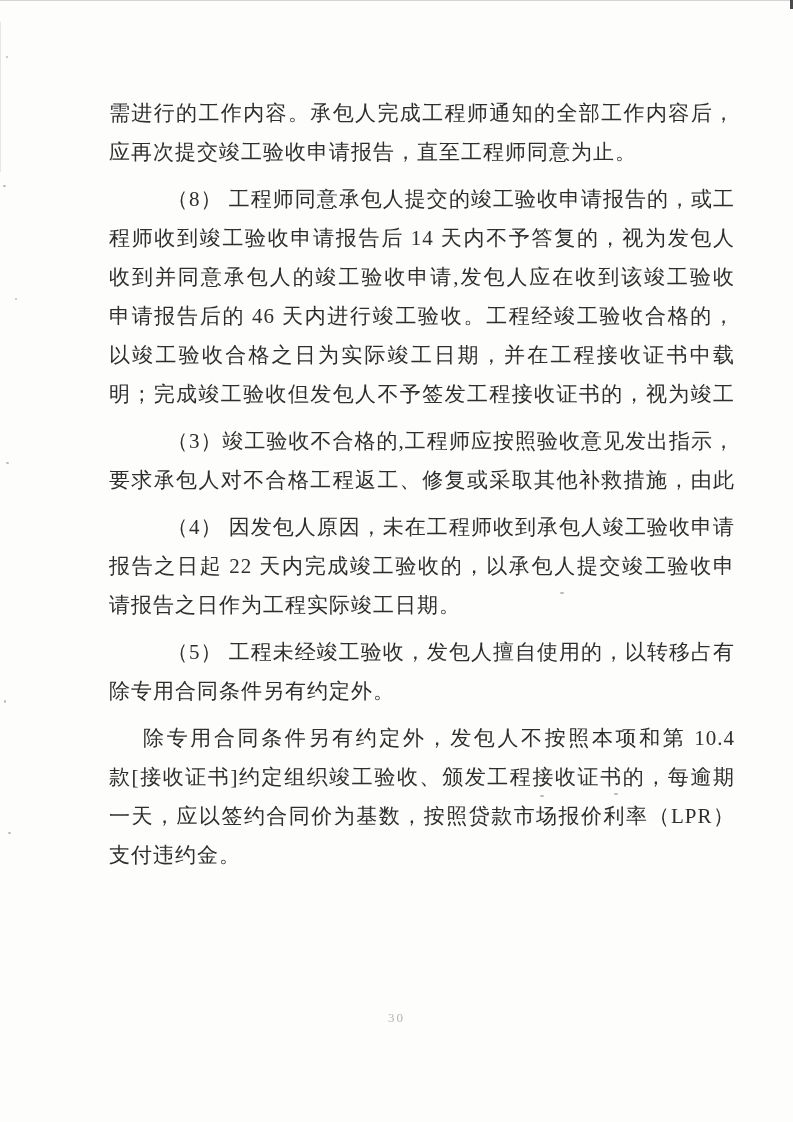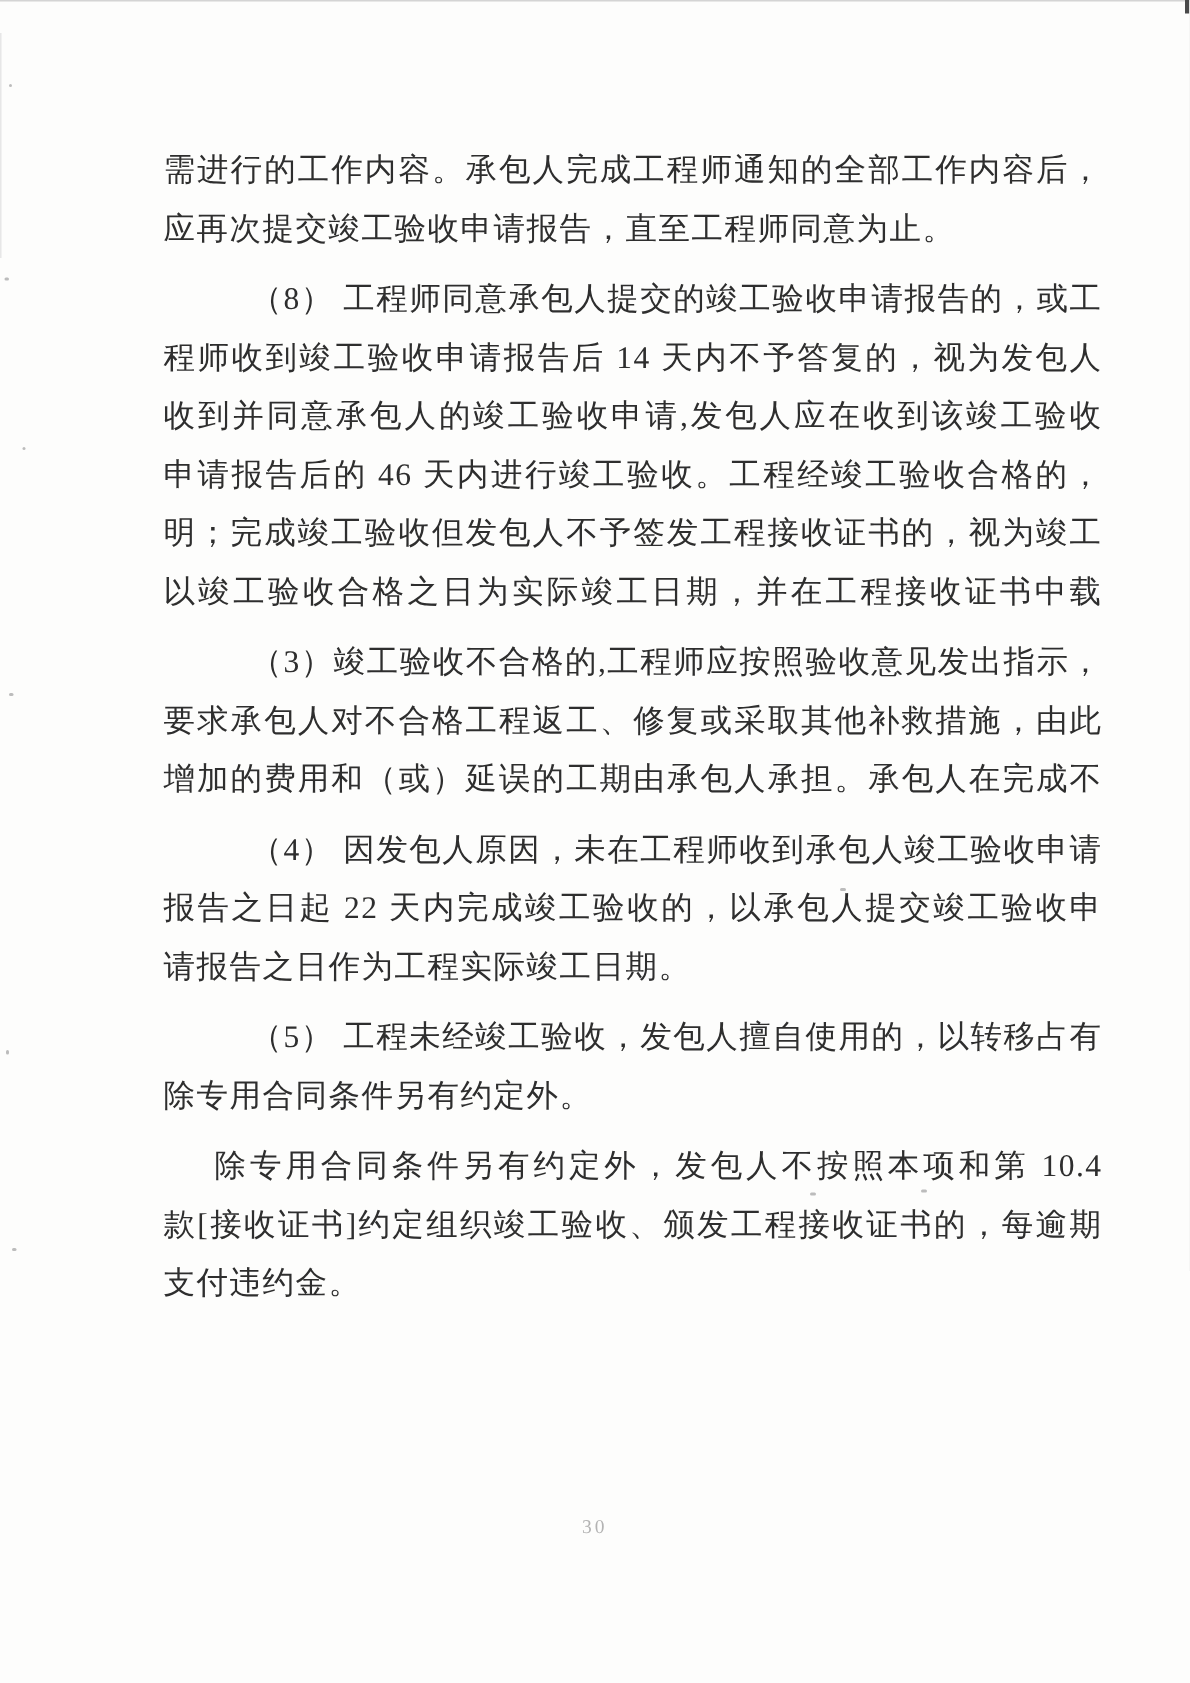--- a/index.html
+++ b/index.html
@@ -81,44 +81,44 @@
     <div class="para">
       <div class="ln j">需进行的工作内容。承包人完成工程师通知的全部工作内容后，</div>
       <div class="ln last">应再次提交竣工验收申请报告，直至工程师同意为止。</div>
     </div>
 
     <div class="para">
       <div class="ln j ind2">（8） 工程师同意承包人提交的竣工验收申请报告的，或工</div>
       <div class="ln j">程师收到竣工验收申请报告后 14 天内不予答复的，视为发包人</div>
       <div class="ln j">收到并同意承包人的竣工验收申请,发包人应在收到该竣工验收</div>
       <div class="ln j">申请报告后的 46 天内进行竣工验收。工程经竣工验收合格的，</div>
+      <div class="ln j">以竣工验收合格之日为实际竣工日期，并在工程接收证书中载</div>
       <div class="ln j">明；完成竣工验收但发包人不予签发工程接收证书的，视为竣工</div>
-      <div class="ln j">以竣工验收合格之日为实际竣工日期，并在工程接收证书中载</div>
     </div>
 
     <div class="para">
       <div class="ln j ind2">（3）竣工验收不合格的,工程师应按照验收意见发出指示，</div>
       <div class="ln j">要求承包人对不合格工程返工、修复或采取其他补救措施，由此</div>
-      <div class="ln j">增加的费用和（或）延误的工期由承包人承担。承包人在完成不</div>
     </div>
 
     <div class="para">
       <div class="ln j ind2">（4） 因发包人原因，未在工程师收到承包人竣工验收申请</div>
       <div class="ln j">报告之日起 22 天内完成竣工验收的，以承包人提交竣工验收申</div>
       <div class="ln last">请报告之日作为工程实际竣工日期。</div>
     </div>
 
     <div class="para">
       <div class="ln j ind2">（5） 工程未经竣工验收，发包人擅自使用的，以转移占有</div>
       <div class="ln last">除专用合同条件另有约定外。</div>
     </div>
 
     <div class="para">
       <div class="ln j ind1">除专用合同条件另有约定外，发包人不按照本项和第 10.4</div>
       <div class="ln j">款[接收证书]约定组织竣工验收、颁发工程接收证书的，每逾期</div>
+      <div class="ln j">一天，应以签约合同价为基数，按照贷款市场报价利率（LPR）</div>
       <div class="ln last">支付违约金。</div>
     </div>
 
   </div>
 
   <div class="pagenum">30</div>
 
 </div>
 
 </body></html>

